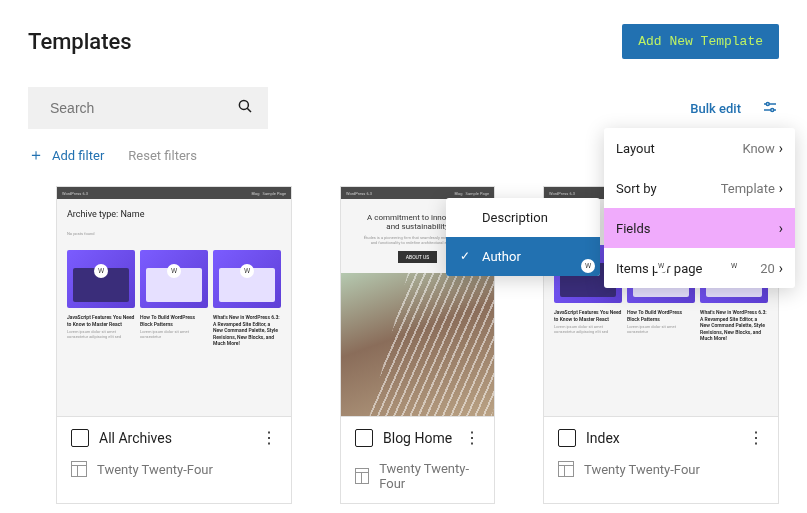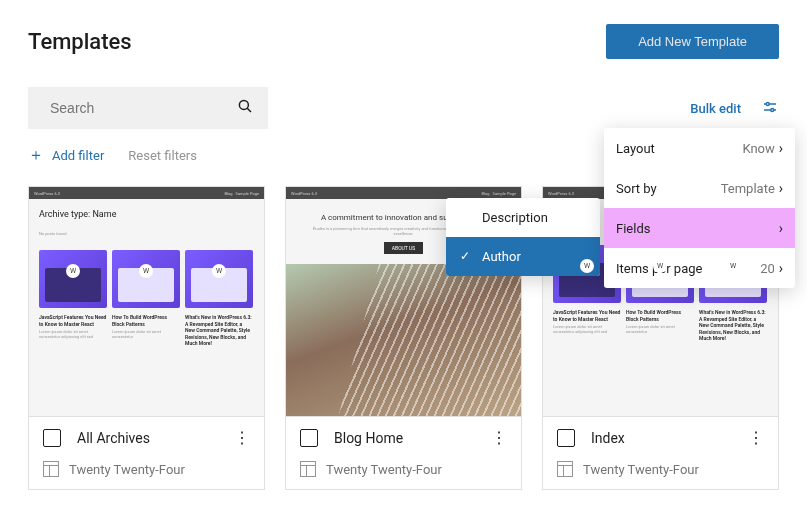--- a/index.html
+++ b/index.html
@@ -22,26 +22,27 @@
     align-items: center;
     margin-bottom: 28px;
   }
   .page-title {
     font-size: 22px;
     font-weight: 500;
     color: #1e1e1e;
   }
   .btn-primary {
     background: #2271b1;
-    color: #e5e5e5;
+    color: #bef264;
     border: none;
-    padding: 10px 32px;
+    padding: 10px 16px;
     font-size: 13px;
     cursor: pointer;
     border-radius: 2px;
+    font-family: Liberation Mono, monospace;
   }
   .toolbar {
     display: flex;
     justify-content: space-between;
     align-items: center;
     margin-bottom: 16px;
   }
   .search-wrap {
     background: #f0f0f0;
     display: flex;
@@ -103,20 +104,21 @@
   }
 
   .grid {
     display: flex;
     gap: 20px;
   }
   .card {
     border: 1px solid #e0e0e0;
     width: 240px;
     background: #fff;
+    margin-left: 28px;
   }
   .card-preview {
     height: 230px;
     background: #f5f5f5;
     position: relative;
     overflow: hidden;
     border-bottom: 1px solid #e0e0e0;
   }
   .preview-bar {
     background: #4a4a4a;
@@ -214,21 +216,21 @@
     padding: 12px 14px;
   }
   .card-row {
     display: flex;
     align-items: center;
     justify-content: space-between;
   }
   .card-row-left {
     display: flex;
     align-items: center;
-    gap: 16px;
+    gap: 10px;
   }
   .checkbox {
     width: 18px; height: 18px;
     border: 1.5px solid #1e1e1e;
     border-radius: 2px;
     cursor: pointer;
   }
   .card-name {
     font-size: 14px;
     color: #1e1e1e;

